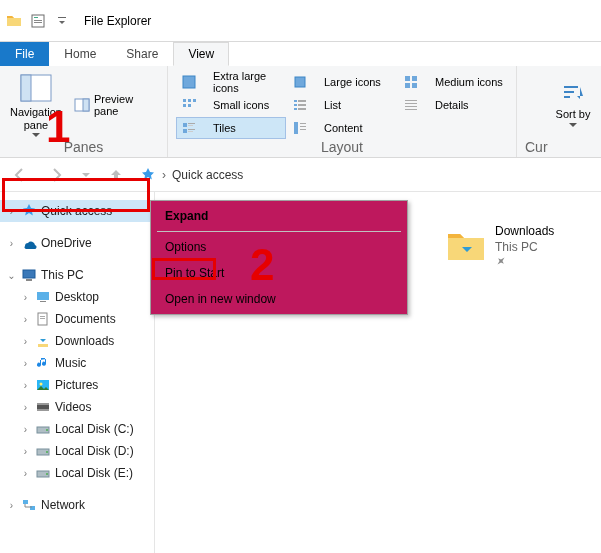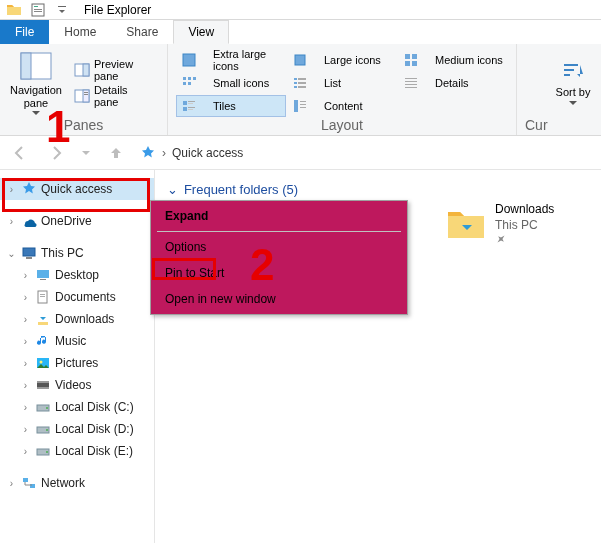--- a/index.html
+++ b/index.html
@@ -1,19 +1,19 @@
 <!DOCTYPE html>
 <html><head>
 <meta charset="utf-8">
 <style>
 * { box-sizing: border-box; margin: 0; padding: 0; font-family: "Segoe UI", Tahoma, sans-serif; }
 body { background: #fff; width: 601px; height: 553px; overflow: hidden; font-size: 12px; color: #000; position: relative; }
 
 
-.titlebar { height: 20px; display: flex; align-items: center; padding: 0 4px; background: #fff; border-bottom: 1px solid #d9d9d9; }
+.titlebar { height: 42px; display: flex; align-items: center; padding: 0 4px; background: #fff; border-bottom: 1px solid #d9d9d9; }
 .titlebar .qat { display: flex; align-items: center; gap: 4px; }
 .titlebar .qat .icn { width: 20px; height: 20px; display: flex; align-items: center; justify-content: center; }
 .titlebar .title { margin-left: 12px; font-size: 12px; color: #000; }
 
 
 .tabs { height: 24px; display: flex; align-items: stretch; background: #fff; }
 .tabs .tab { padding: 0 14px; display: flex; align-items: center; font-size: 12px; border: 1px solid transparent; }
 .tabs .tab.file { background: #1979ca; color: #fff; }
 .tabs .tab.active { border: 1px solid #d9d9d9; border-bottom: 1px solid #f5f6f7; background: #f5f6f7; }
 .tabs .tab:not(.file):not(.active) { color: #444; }
@@ -122,31 +122,20 @@
       <div style="display:flex;flex-direction:column;gap:4px;justify-content:center">
         <div class="smallbtn-row">
           <span class="mini-icn">
               <svg width="16" height="16" viewBox="0 0 16 16">
                 <rect x="1" y="2" width="14" height="12" fill="#fff" stroke="#7b99c6"></rect>
                 <rect x="9" y="2" width="6" height="12" fill="#cfe2f3" stroke="#7b99c6"></rect>
               </svg>
             </span>
           <span class="lbl">Preview pane</span>
         </div>
-        <div class="smallbtn-row">
-          <span class="mini-icn">
-              <svg width="16" height="16" viewBox="0 0 16 16">
-                <rect x="1" y="2" width="14" height="12" fill="#fff" stroke="#7b99c6"></rect>
-                <rect x="9" y="2" width="6" height="12" fill="#eef" stroke="#7b99c6"></rect>
-                <rect x="10" y="4" width="4" height="1" fill="#888"></rect>
-                <rect x="10" y="6" width="4" height="1" fill="#888"></rect>
-              </svg>
-            </span>
-          <span class="lbl">Details pane</span>
-        </div>
       </div>
     </div>
     <div class="group-label">Panes</div>
   </div>
 
   <div class="group">
     <div class="group-content" style="align-items:center">
       <div class="layout-grid">
         <div class="layout-item">
             <span class="mini-icn">

